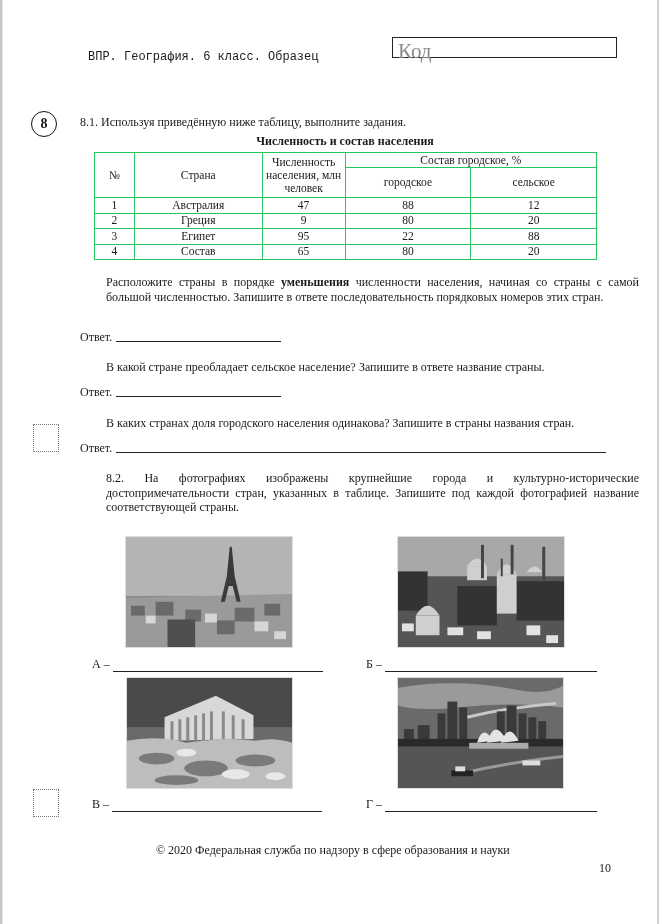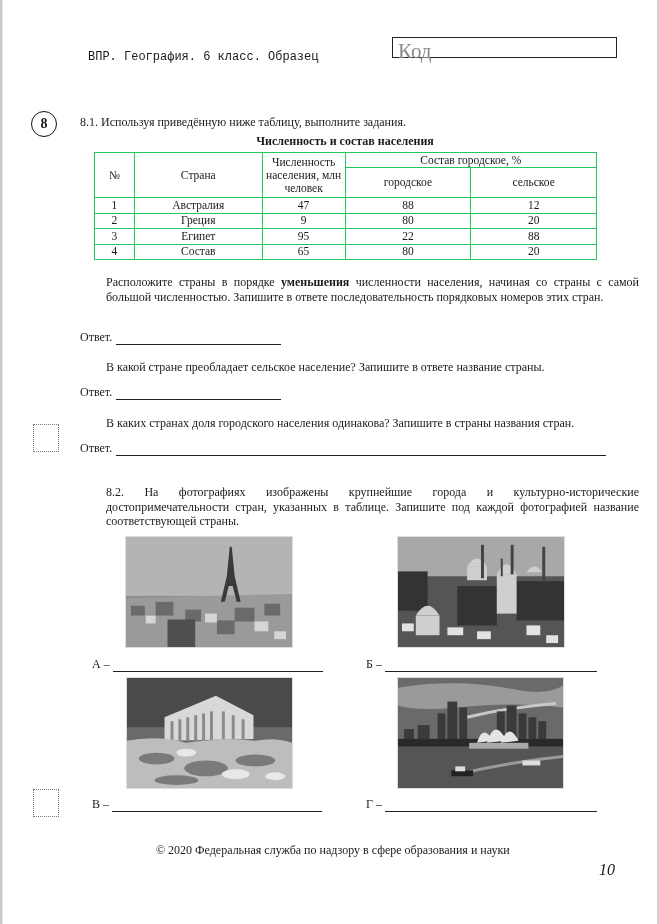--- a/index.html
+++ b/index.html
@@ -34,36 +34,36 @@
   }
   table.pop-table td, table.pop-table th {
     border: 1px solid #22c55e; font-weight: normal; line-height: 13px; padding: 0 2px;
   }
   table.pop-table .h-top { height: 15px; }
   table.pop-table .h-bot { height: 30px; }
   table.pop-table tbody td { height: 15.5px; }
 
   .para { position: absolute; left: 80px; width: 533px; font-size: 12px; line-height: 14.5px; text-align: justify; margin-left: 26px; }
   .para b { font-weight: bold; }
-  .answer-row { position: absolute; left: 80px; font-size: 12px; display: flex; align-items: flex-end; }
+  .answer-row { position: absolute; left: 80px; font-size: 12px; display: flex; align-items: flex-start; }
   .answer-line { display: inline-block; border-bottom: 1px solid #222; height: 12px; margin-left: 4px; }
 
   .score-box {
     position: absolute; left: 33px; width: 26px; height: 28px;
     border: 1px dotted #777;
   }
 
   .photo { position: absolute; border: 1px solid #ddd; overflow: hidden; }
   .photo svg { display: block; width: 100%; height: 100%; }
 
   .label-row { position: absolute; font-size: 12px; display: flex; align-items: flex-end; }
   .label-row .answer-line { margin-left: 3px; }
 
   .footer { position: absolute; left: 156px; top: 843px; font-size: 12px; }
-  .page-num { position: absolute; left: 599px; top: 861px; font-size: 16px; font-style: italic; }
+  .page-num { position: absolute; left: 599px; top: 861px; font-size: 12px; }
 </style>
 </head>
 <body>
 
 <div class="page-edge-left"></div>
 <div class="page-edge-right"></div>
 
 <div class="header-title">ВПР. География. 6 класс. Образец</div>
 <div class="code-box">Код</div>
 
@@ -137,21 +137,21 @@
   <span class="answer-line" style="width:165px;"></span>
 </div>
 
 <div class="score-box" style="top:424px;"></div>
 <div class="para" style="top:416px;">В каких странах доля городского населения одинакова? Запишите в страны названия стран.</div>
 <div class="answer-row" style="top:441px;">
   <span>Ответ.</span>
   <span class="answer-line" style="width:490px;"></span>
 </div>
 
-<div class="para" style="top:485px;">8.2. На фотографиях изображены крупнейшие города и культурно-исторические достопримечательности стран, указанных в таблице. Запишите под каждой фотографией название соответствующей страны.</div>
+<div class="para" style="top:471px;">8.2. На фотографиях изображены крупнейшие города и культурно-исторические достопримечательности стран, указанных в таблице. Запишите под каждой фотографией название соответствующей страны.</div>
 
 <div class="photo" style="left:125px; top:536px; width:168px; height:112px;">
   <svg viewBox="0 0 168 112" preserveAspectRatio="none">
     <rect width="168" height="112" fill="#b4b4b4"></rect>
     <rect y="60" width="168" height="52" fill="#8c8c8c"></rect>
     <path d="M0 62 L168 58 L168 112 L0 112 Z" fill="#9a9a9a"></path>
     <g fill="#6a6a6a">
       <rect x="5" y="70" width="14" height="10"></rect>
         <rect x="30" y="66" width="18" height="14"></rect>
         <rect x="60" y="74" width="16" height="12"></rect>

